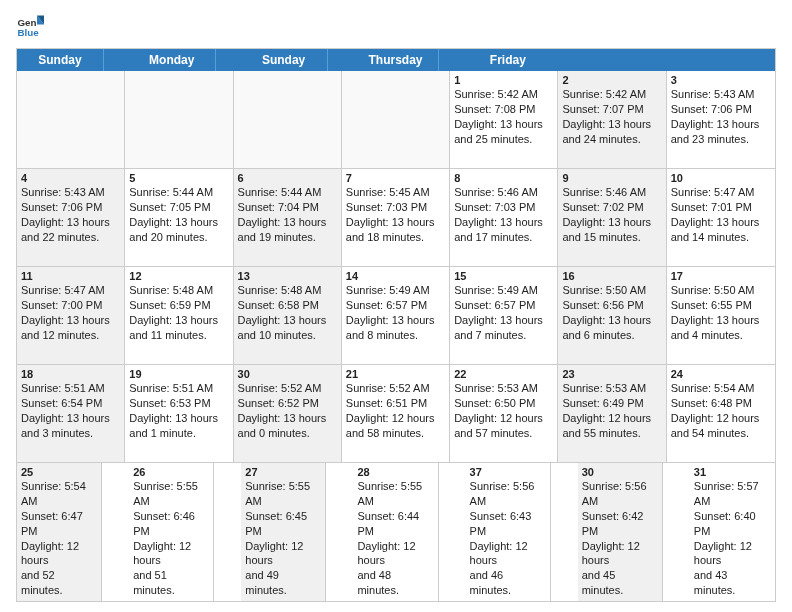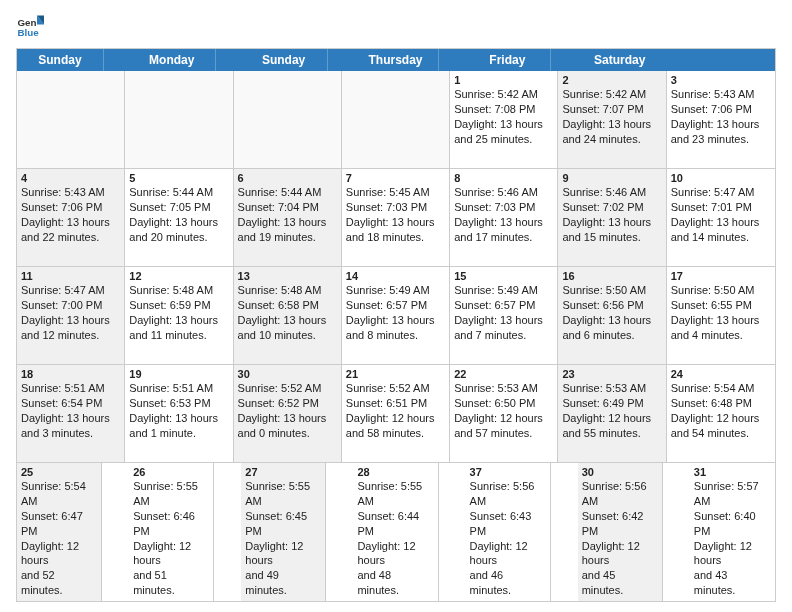--- a/index.html
+++ b/index.html
@@ -136,21 +136,20 @@
     </div>
   </div>
 
   <div class="calendar">
     <div class="cal-header">
     <div class="cal-header-cell">Sunday</div>
         <div class="cal-header-cell">Monday</div>
         <div class="cal-header-cell">Sunday</div>
         <div class="cal-header-cell">Thursday</div>
         <div class="cal-header-cell">Friday</div>
-        <div class="cal-header-cell">Saturday</div>
       </div>
     <div class="cal-body">
     <div class="cal-row">
           <div class="cal-cell empty"></div>
           <div class="cal-cell empty"></div>
           <div class="cal-cell empty"></div>
           <div class="cal-cell empty"></div>
           <div class="cal-cell"><span class="day-num">1</span><span class="cell-text" style="white-space: pre-line;">Sunrise: 5:42 AM
 Sunset: 7:08 PM
 Daylight: 13 hours

